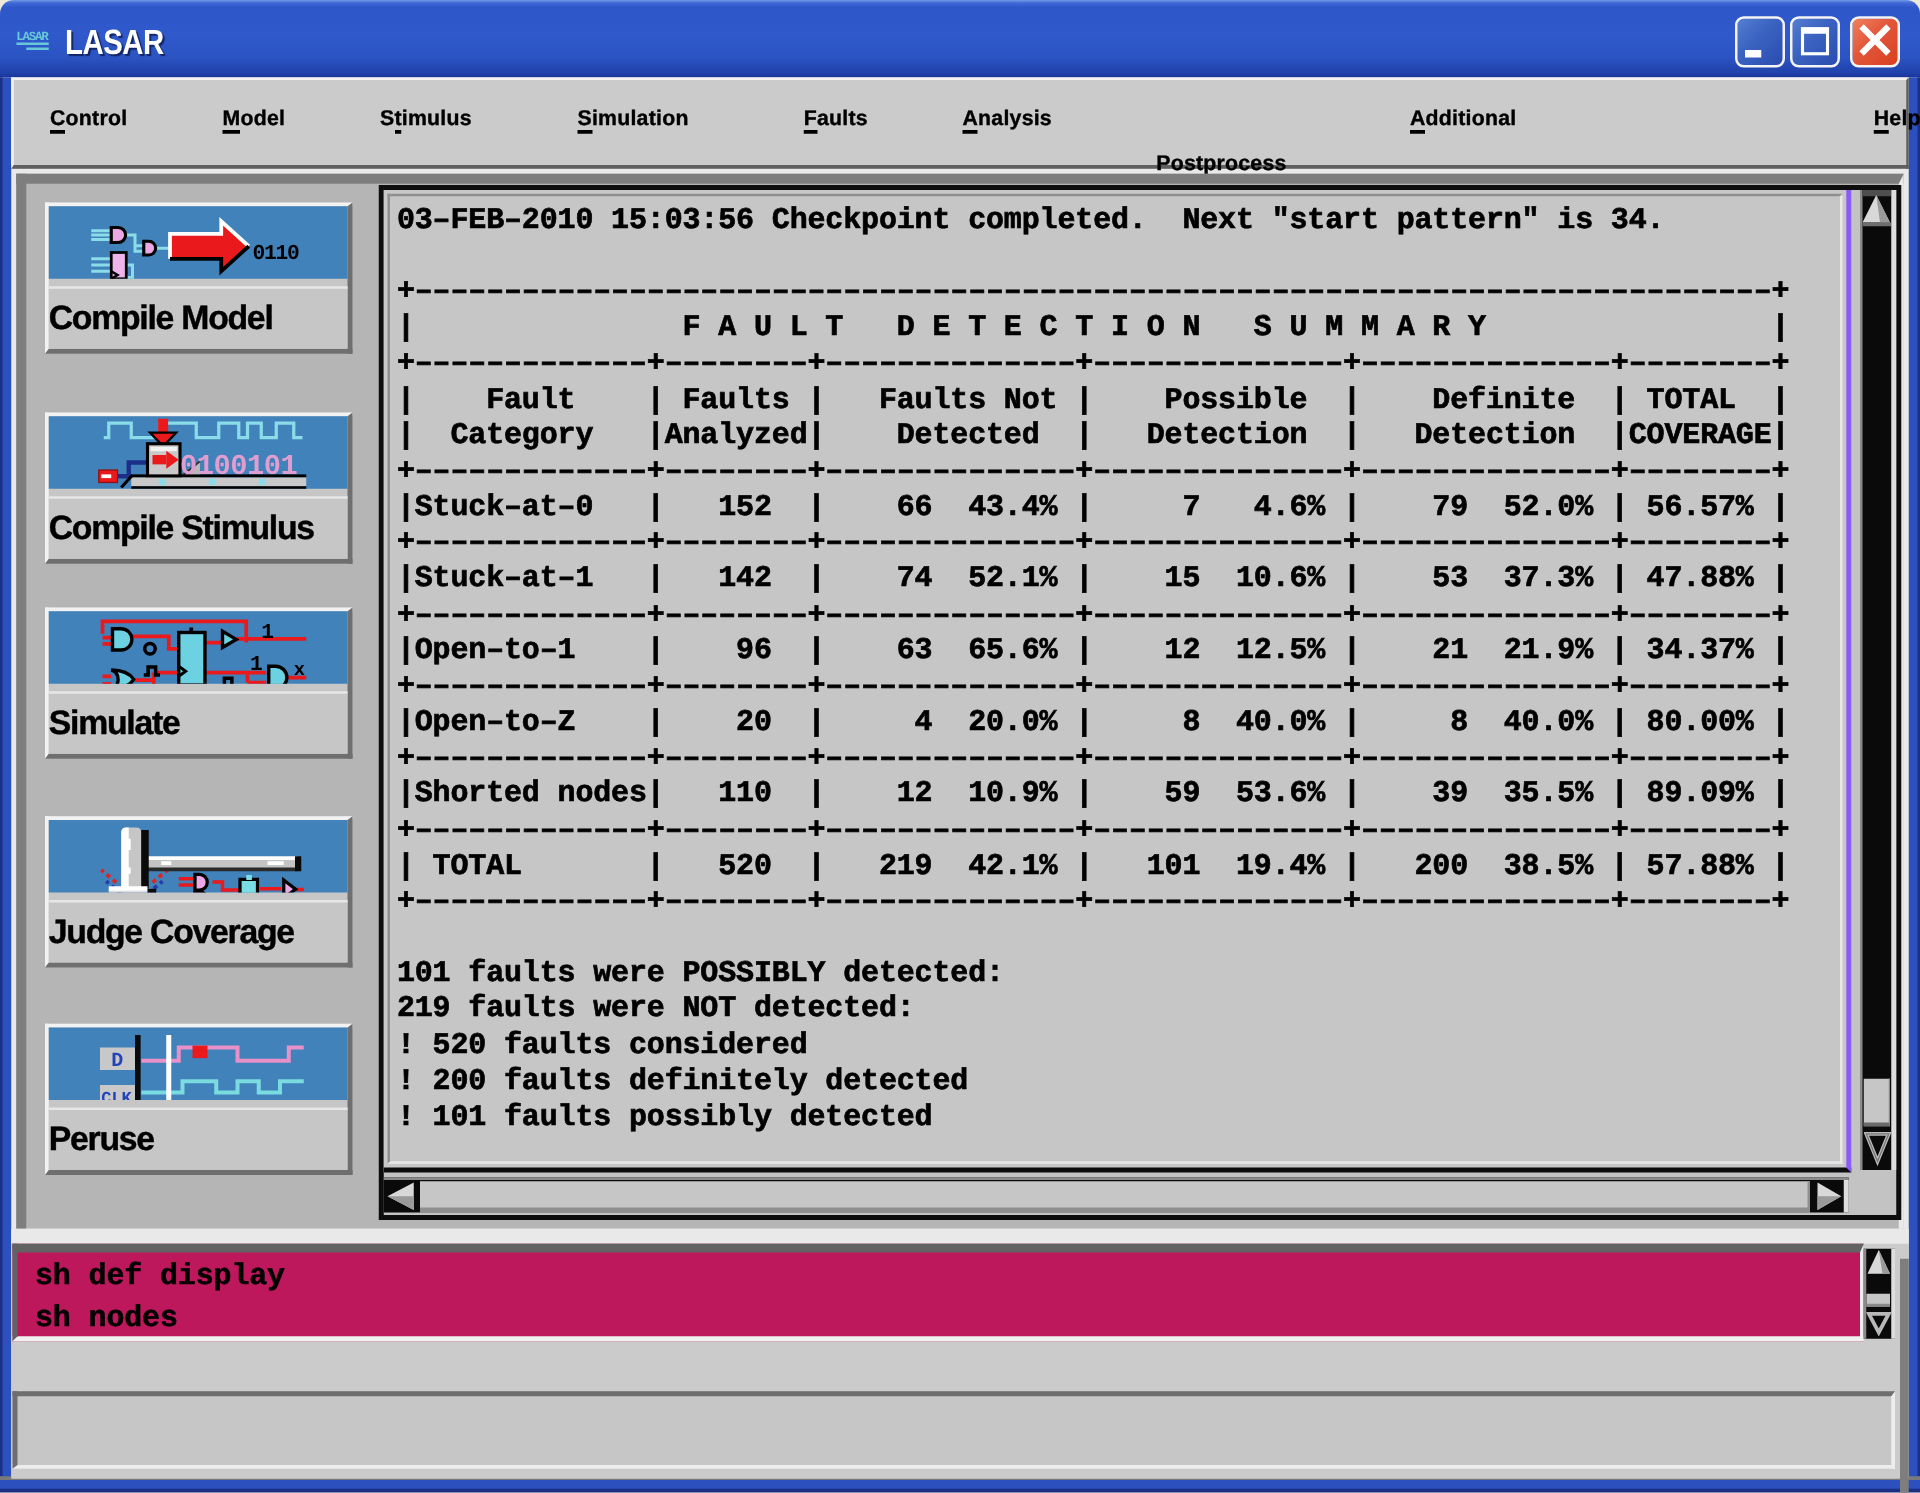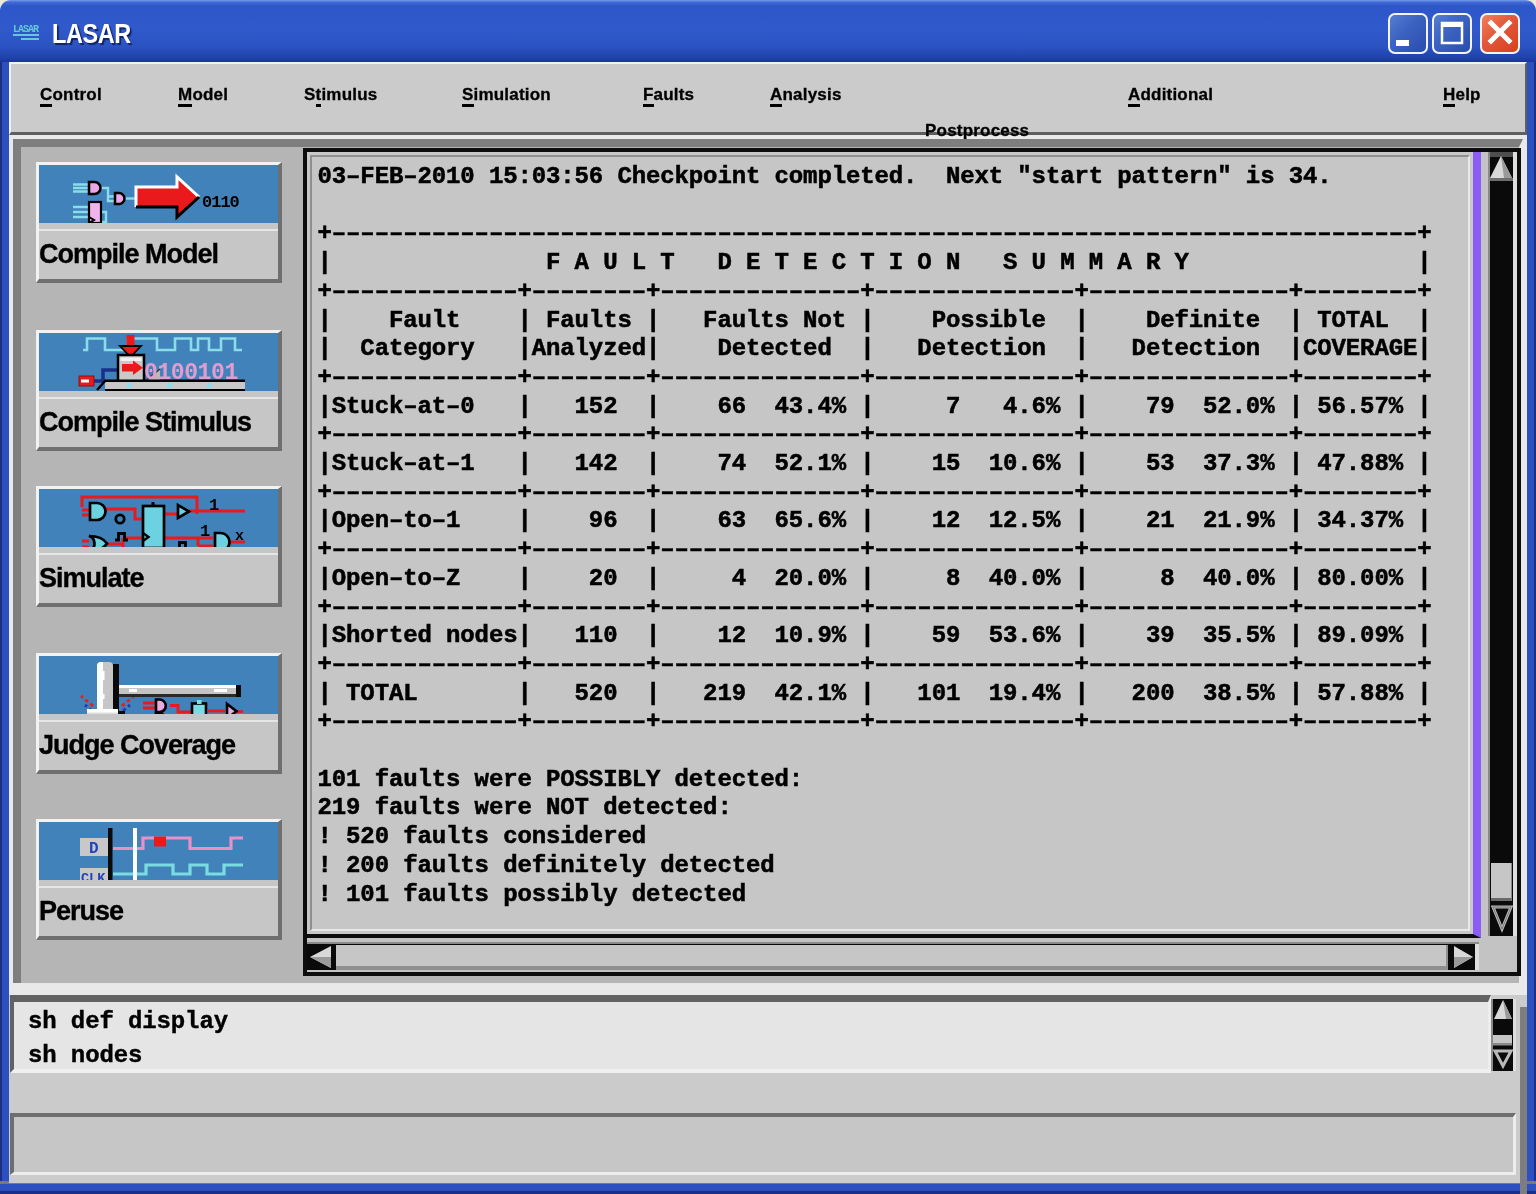--- a/index.html
+++ b/index.html
@@ -38,38 +38,38 @@
 
 .lbtn { position:absolute; left:36px; width:246px; height:121px; background:#c6c6c6;
   border-top:3px solid #f2f2f2; border-left:3px solid #f2f2f2; border-bottom:4px solid #6f6f6f; border-right:4px solid #6f6f6f; }
 .licon { position:absolute; left:0; top:0; width:239px; height:58px; background:#4282ba; overflow:hidden; }
 .llabel { position:absolute; left:0; top:64px; width:239px; height:50px; background:#c6c6c6;
   text-align:left; font-size:27px; font-weight:bold; letter-spacing:-1px; line-height:46px; border-top:2px solid #e6e6e6; -webkit-text-stroke:0.35px #000;}
 
 
 #congroup { left:303px; top:148px; width:1218px; height:828px; background:#c3c3c3; border:4px solid #0d0d0d; }
 #conview { position:absolute; left:0; top:0; width:1174px; height:786px;
-  border-right:8px solid #8b5cf6; border-bottom:4px solid #0d0d0d; background:#c8c8c8; padding:3px;}
+  border-right:4px solid #8b5cf6; border-bottom:4px solid #0d0d0d; background:#c8c8c8; padding:3px;}
 #conview2 { width:100%; height:100%; border-top:2px solid #8f8f8f; border-left:2px solid #8f8f8f; border-bottom:2px solid #e9e9e9; border-right:2px solid #e9e9e9; background:#c6c6c6; overflow:hidden;}
 #context { position:absolute; left:10.5px; top:11px; font-family:"Liberation Mono", monospace;
   font-size:24px; font-weight:bold; -webkit-text-stroke:0.55px #000; line-height:28.7px; letter-spacing:-0.12px; color:#000; white-space:pre; }
 
 
 #vsb { position:absolute; left:1181px; top:0px; width:29px; height:784px; background:#0a0a0a; border-left:2px solid #8a8a8a; border-right:4px solid #dedede;}
 #vthumb { position:absolute; left:1px; top:711px; width:21px; height:38px; background:#c6c6c6; border-bottom:3px solid #6a6a6a; border-right:1px solid #8a8a8a;}
 
 
 #hsb { position:absolute; left:0px; top:790px; width:1172px; height:28px; background:#0a0a0a; border-top:2px solid #8a8a8a; }
 #hthumb { position:absolute; left:29px; top:1px; width:1112px; height:25px; background:#c6c6c6; border-bottom:4px solid #8f8f8f; border-right:2px solid #8f8f8f;}
 #harrR { position:absolute; left:1146px; top:0px; width:22px; height:26px; }
 #hbevel { position:absolute; left:1168px; top:0; width:4px; height:26px; background:#dedede;}
 
 
 #botpanel { left:9px; top:983px; width:1518px; height:200px; background:#cbcbcb; border-top:12px solid #e9e9e9; }
-#logbox { position:absolute; left:1px; top:0px; width:1481px; height:78px; background:#e5e5e5;
+#logbox { position:absolute; left:1px; top:0px; width:1481px; height:78px; background:#be185d;
   border-top:7px solid #626262; border-left:4px solid #626262; border-bottom:4px solid #f0f0f0; border-right:3px solid #ededed;}
 #logtext { position:absolute; left:14px; top:3px; font-family:"Liberation Mono", monospace; font-size:24px; font-weight:bold; -webkit-text-stroke:0.4px #000; line-height:34px; letter-spacing:-0.12px; white-space:pre; }
 #cmdlabel { position:absolute; left:13px; top:82px; font-size:26.5px; font-weight:bold; letter-spacing:-1.1px; -webkit-text-stroke:0.3px #000;}
 #cmdinput { position:absolute; left:1px; top:118px; width:1506px; height:62px; background:#c6c6c6;
   border-top:4px solid #6e6e6e; border-left:4px solid #6e6e6e; border-bottom:3px solid #ededed; border-right:3px solid #ededed;}
 #logsb { position:absolute; left:1482px; top:4px; width:25px; height:72px; background:#0a0a0a; border-left:2px solid #8a8a8a; border-right:3px solid #dedede;}
 </style>
 </head>
 <body>
 <div id="innerframe" class="abs"></div>
@@ -97,21 +97,21 @@
 
 <div id="menubar" class="abs">
   <div class="mitem" style="left:29px;"><u>C</u>ontrol</div>
   <div class="mitem" style="left:167px;"><u>M</u>odel</div>
   <div class="mitem" style="left:293px;">S<u>t</u>imulus</div>
   <div class="mitem" style="left:451px;"><u>S</u>imulation</div>
   <div class="mitem" style="left:632px;"><u>F</u>aults</div>
   <div class="mitem" style="left:759px;"><u>A</u>nalysis</div>
   <div class="mitem" style="left:914px;margin-top:36px;"><u>P</u>ostprocess</div>
   <div class="mitem" style="left:1117px;"><u>A</u>dditional</div>
-  <div class="mitem" style="left:1432px;text-align:center;"><u>H</u>elp</div>
+  <div class="mitem" style="left:1488px;text-align:center;"><u>H</u>elp</div>
 </div>
 
 <div id="mainarea" class="abs"></div>
 
 <div id="congroup" class="abs">
   <div id="conview">
       <div id="conview2"></div>
     <div id="context">03–FEB–2010 15:03:56 Checkpoint completed.  Next "start pattern" is 34.
 
 +––––––––––––––––––––––––––––––––––––––––––––––––––––––––––––––––––––––––––––+

